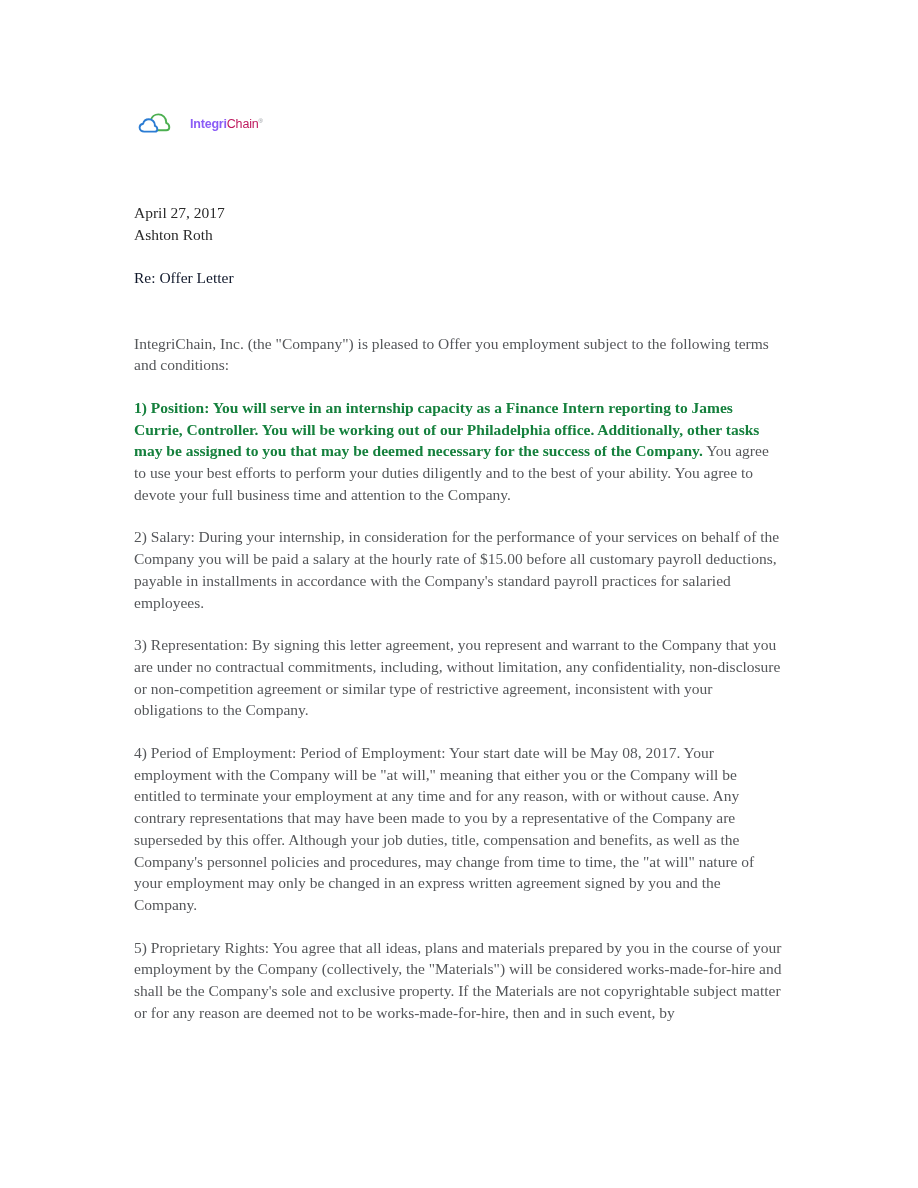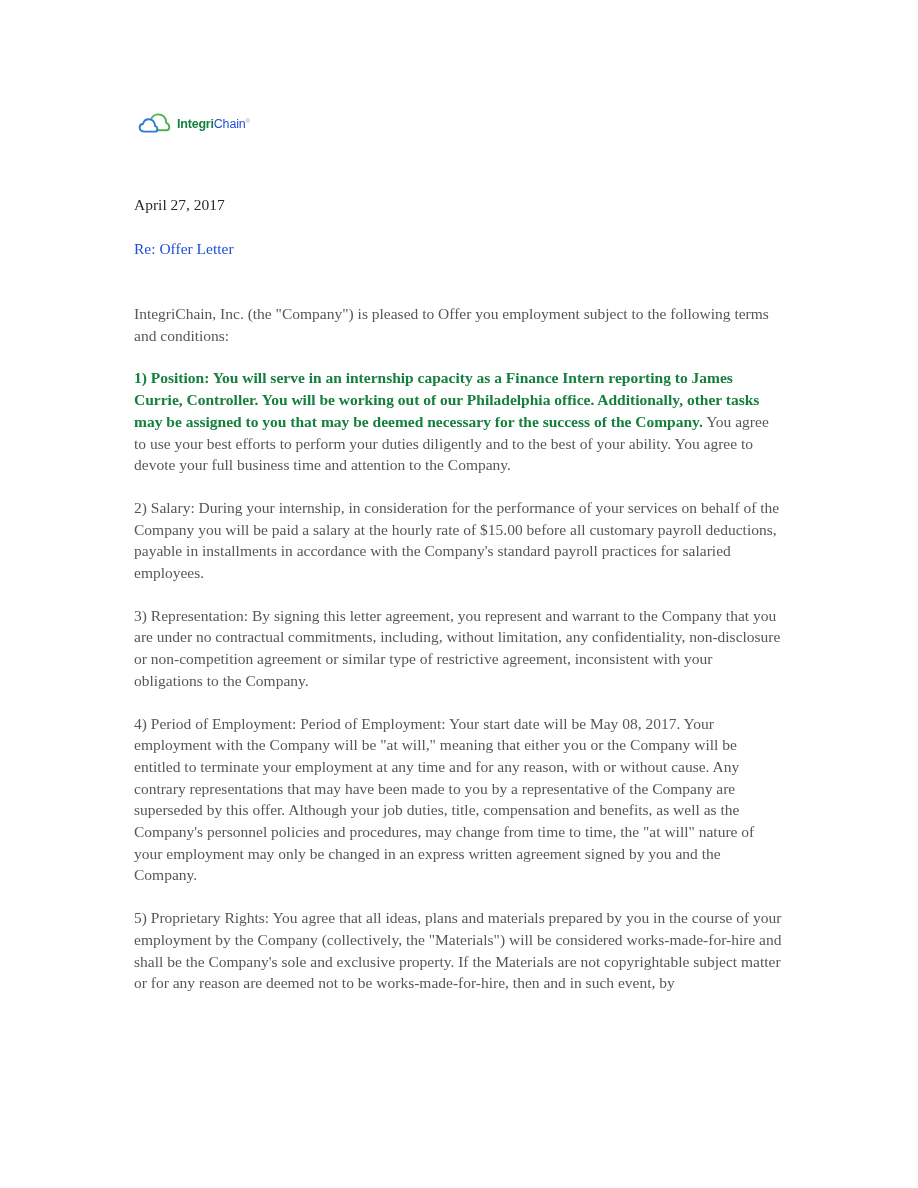--- a/index.html
+++ b/index.html
@@ -34,52 +34,53 @@
     font-family: "Liberation Sans", "DejaVu Sans", sans-serif;
     font-size: 12.5px;
     letter-spacing: -0.2px;
     line-height: 1;
     white-space: nowrap;
     position: relative;
     top: 1px;
   }
   .logo-word-a {
     font-weight: bold;
-    color: #15803d;
+    color: #8b5cf6;
+    margin-left: 13px;
   }
   .logo-word-b {
     font-weight: normal;
-    color: #1d4ed8;
+    color: #be185d;
   }
   .logo-tm {
     font-size: 6px;
     vertical-align: super;
     color: #8d9298;
   }
 
   
   .letter {
     position: absolute;
     left: 134px;
-    top: 194px;
+    top: 202px;
     width: 650px;
   }
   .meta-line {
     font-size: 15.5px;
     line-height: 21.5px;
     color: #2a2a2a;
     white-space: nowrap;
   }
   .spacer-md { height: 22px; }
 
   .re-line,
   .salutation {
     font-size: 15.5px;
     line-height: 21.5px;
-    color: #1d4ed8;
+    color: #0f172a;
   }
 
   p.para {
     margin: 0 0 21px 0;
     font-size: 15.5px;
     line-height: 21.7px;
     color: #55575a;
     text-align: left;
   }
 
@@ -106,20 +107,21 @@
 
         <path d="M6.2 20.6 C3.6 20.6 1.6 18.8 1.6 16.6 C1.6 14.7 3.1 13.1 5.1 12.8 C5.7 10.2 8.1 8.3 10.9 8.3 C14.2 8.3 16.9 10.9 16.9 14.1 C16.9 14.4 16.9 14.6 16.8 14.9 C18.3 15.3 19.3 16.6 19.3 18.2 C19.3 19.6 18.4 20.6 17.0 20.6 Z" fill="#ffffff" stroke="#2b7cd3" stroke-width="1.9" stroke-linejoin="round"></path>
       </svg>
     </span>
     <span class="logo-wordmark"><span class="logo-word-a">Integri</span><span class="logo-word-b">Chain</span><span class="logo-tm">®</span></span>
   </div>
 
   <div class="letter">
 
     <div class="meta-line">April 27, 2017</div>
+    <div class="meta-line">Ashton Roth</div>
 
     <div class="spacer-md"></div>
 
     <div class="re-line">Re: Offer Letter</div>
 
     <div class="spacer-md"></div>
 
 
     <div class="spacer-md"></div>
 

